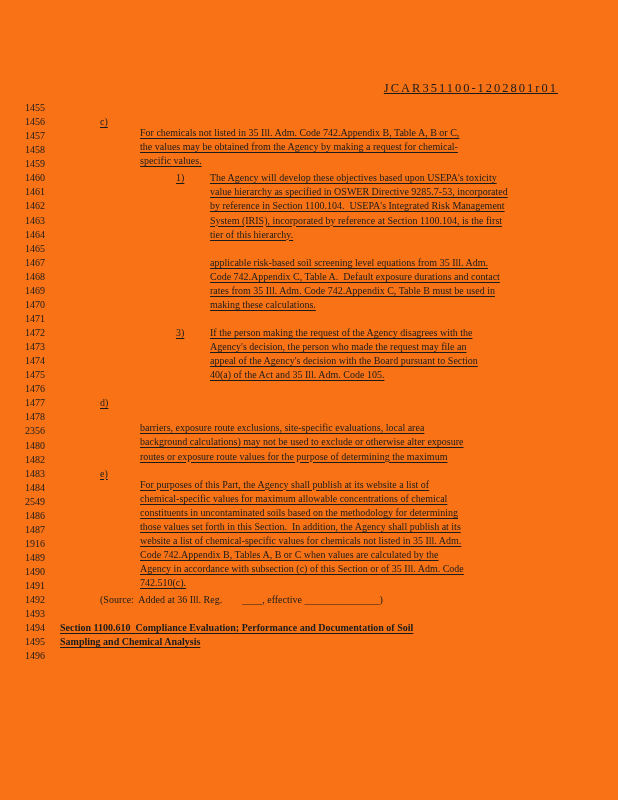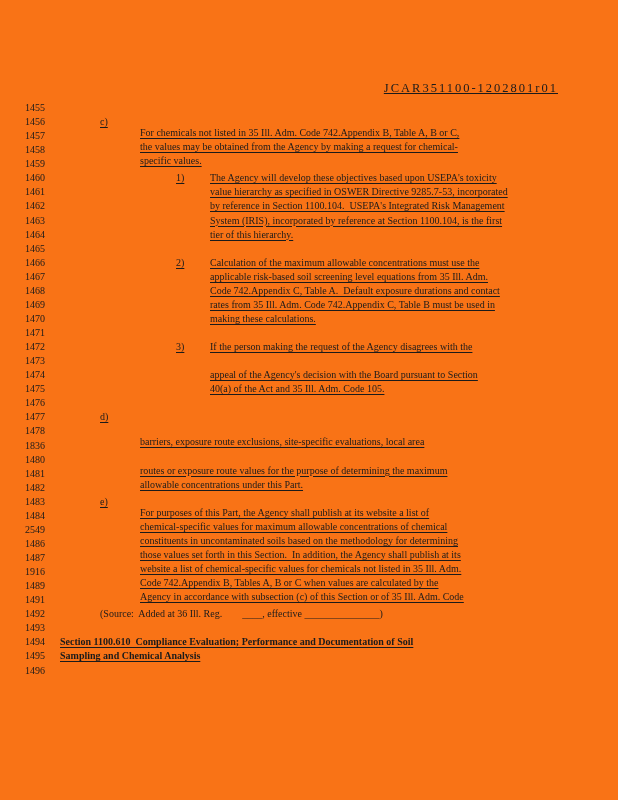--- a/index.html
+++ b/index.html
@@ -90,25 +90,20 @@
         <span class="txt ind-l2 u">System (IRIS), incorporated by reference at Section 1100.104, is the first</span>
       </div>
       <div class="line">
         <span class="no">1464</span>
         <span class="txt ind-l2 u">tier of this hierarchy.</span>
       </div>
       <div class="line">
         <span class="no">1465</span>
       </div>
       <div class="line">
-        <span class="no">1466</span>
-        <span class="marker mk-l2 u">2)</span>
-        <span class="txt ind-l2 u">Calculation of the maximum allowable concentrations must use the</span>
-      </div>
-      <div class="line">
         <span class="no">1467</span>
         <span class="txt ind-l2 u">applicable risk-based soil screening level equations from 35 Ill. Adm.</span>
       </div>
       <div class="line">
         <span class="no">1468</span>
         <span class="txt ind-l2 u">Code 742.Appendix C, Table A.  Default exposure durations and contact</span>
       </div>
       <div class="line">
         <span class="no">1469</span>
         <span class="txt ind-l2 u">rates from 35 Ill. Adm. Code 742.Appendix C, Table B must be used in</span>
@@ -120,20 +115,21 @@
       <div class="line">
         <span class="no">1471</span>
       </div>
       <div class="line">
         <span class="no">1472</span>
         <span class="marker mk-l2 u">3)</span>
         <span class="txt ind-l2 u">If the person making the request of the Agency disagrees with the</span>
       </div>
       <div class="line">
         <span class="no">1473</span>
+        <span class="txt ind-l2 u">Agency's decision, the person who made the request may file an</span>
       </div>
       <div class="line">
         <span class="no">1474</span>
         <span class="txt ind-l2 u">appeal of the Agency's decision with the Board pursuant to Section</span>
       </div>
       <div class="line">
         <span class="no">1475</span>
         <span class="txt ind-l2 u">40(a) of the Act and 35 Ill. Adm. Code 105.</span>
       </div>
       <div class="line">
@@ -141,29 +137,26 @@
       </div>
       <div class="line">
         <span class="no">1477</span>
         <span class="marker mk-l1 u">d)</span>
       </div>
       <div class="line">
         <span class="no">1478</span>
         <span class="txt ind-l1 u">barriers, exposure route exclusions, site-specific evaluations, local area</span>
       </div>
       <div class="line">
-        <span class="no">1836</span>
+        <span class="no">2356</span>
+        <span class="txt ind-l1 u">background calculations) may not be used to exclude or otherwise alter exposure</span>
       </div>
       <div class="line">
         <span class="no">1480</span>
         <span class="txt ind-l1 u">routes or exposure route values for the purpose of determining the maximum</span>
-      </div>
-      <div class="line">
-        <span class="no">1481</span>
-        <span class="txt ind-l1 u">allowable concentrations under this Part.</span>
       </div>
       <div class="line">
         <span class="no">1482</span>
       </div>
       <div class="line">
         <span class="no">1483</span>
         <span class="marker mk-l1 u">e)</span>
         <span class="txt ind-l1 u">For purposes of this Part, the Agency shall publish at its website a list of</span>
       </div>
       <div class="line">
@@ -182,20 +175,24 @@
         <span class="no">1487</span>
         <span class="txt ind-l1 u">website a list of chemical-specific values for chemicals not listed in 35 Ill. Adm.</span>
       </div>
       <div class="line">
         <span class="no">1916</span>
         <span class="txt ind-l1 u">Code 742.Appendix B, Tables A, B or C when values are calculated by the</span>
       </div>
       <div class="line">
         <span class="no">1489</span>
         <span class="txt ind-l1 u">Agency in accordance with subsection (c) of this Section or of 35 Ill. Adm. Code</span>
+      </div>
+      <div class="line">
+        <span class="no">1490</span>
+        <span class="txt ind-l1 u">742.510(c).</span>
       </div>
       <div class="line">
         <span class="no">1491</span>
       </div>
       <div class="line">
         <span class="no">1492</span>
         <span class="txt ind-source">(Source:  Added at 36 Ill. Reg.        ____, effective _______________)</span>
       </div>
       <div class="line">
         <span class="no">1493</span>

